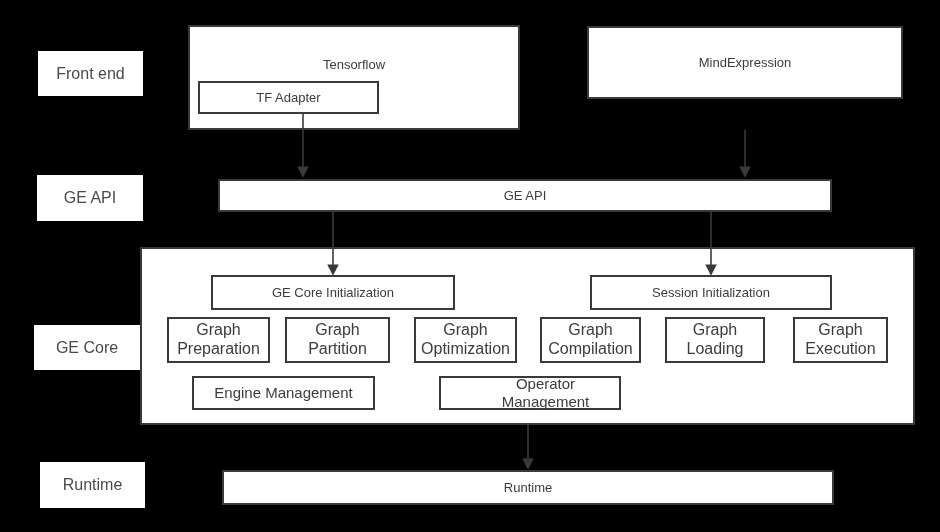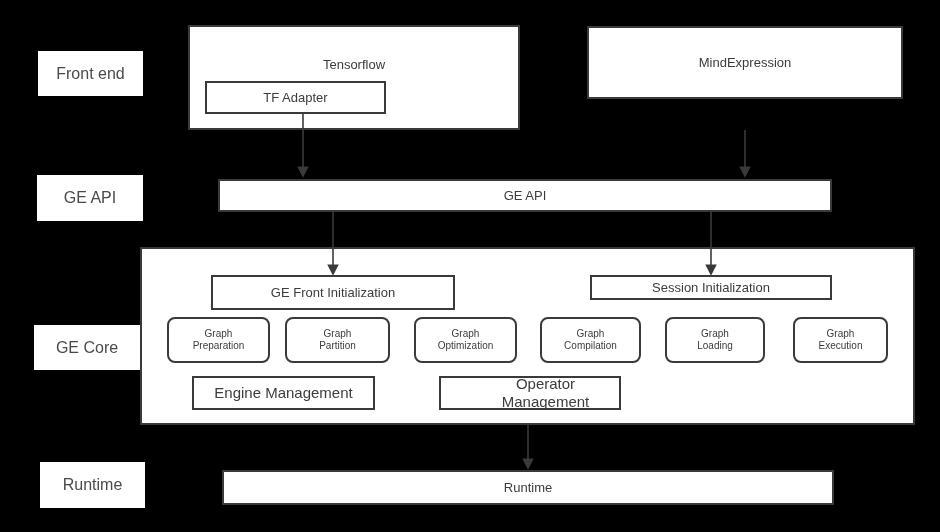--- a/index.html
+++ b/index.html
@@ -50,21 +50,21 @@
   }
   .container-title {
     position: absolute;
     left: 0;
     right: 0;
     text-align: center;
     color: #3c3c3c;
     font-size: 13px;
   }
   .wide-bar { font-size: 13px; }
-  .small-box { font-size: 10px; border-radius: 8px; }
+  .small-box { font-size: 16px; }
   .mgmt-box { font-size: 15px; }
   .init-box { font-size: 13px; }
 
   
   #arrows {
     position: absolute;
     left: 0;
     top: 0;
     width: 940px;
     height: 532px;
@@ -90,38 +90,38 @@
   </div>
 
   <div class="layer-label" style="left:28px; top:462px; width:105px; height:46px;">
     <span>Runtime</span>
   </div>
 
   <div class="container" style="left:141px; top:25px; width:332px; height:105px;margin-left:47px;">
     <div class="container-title" style="top:30px;">Tensorflow</div>
   </div>
 
-  <div class="box" style="left:205px; top:81px; width:181px; height:33px; font-size:13px;">
+  <div class="box" style="left:198px; top:81px; width:181px; height:33px; font-size:13px;">
     <span>TF Adapter</span>
   </div>
 
   <div class="box" style="left:587px; top:26px; width:316px; height:73px; font-size:13px;">
     <span>MindExpression</span>
   </div>
 
   <div class="box wide-bar" style="left:218px; top:179px; width:614px; height:33px;">
     <span>GE API</span>
   </div>
 
   <div class="container" style="left:140px; top:247px; width:775px; height:178px;"></div>
 
   <div class="box init-box" style="left:211px; top:275px; width:244px; height:35px;">
-    <span>GE Front Initialization</span>
+    <span>GE Core Initialization</span>
   </div>
-  <div class="box init-box" style="left:590px; top:275px; width:242px; height:25px;">
+  <div class="box init-box" style="left:590px; top:275px; width:242px; height:35px;">
     <span>Session Initialization</span>
   </div>
 
   <div class="box small-box" style="left:167px; top:317px; width:103px; height:46px;">
     <span class="two-line">Graph
 Preparation</span>
   </div>
   <div class="box small-box" style="left:285px; top:317px; width:105px; height:46px;">
     <span class="two-line">Graph
 Partition</span>

